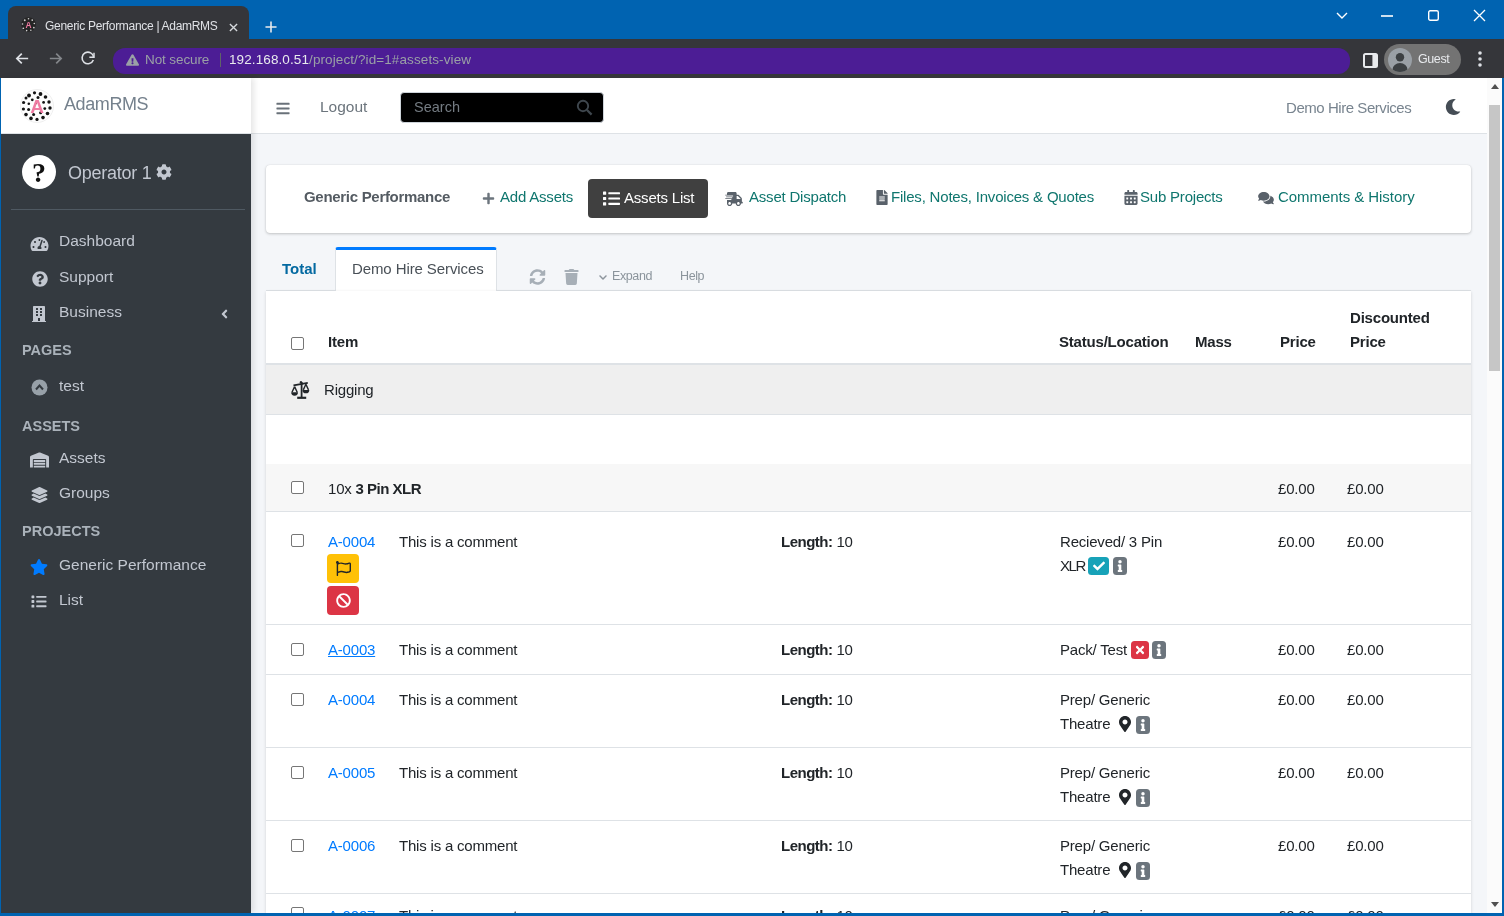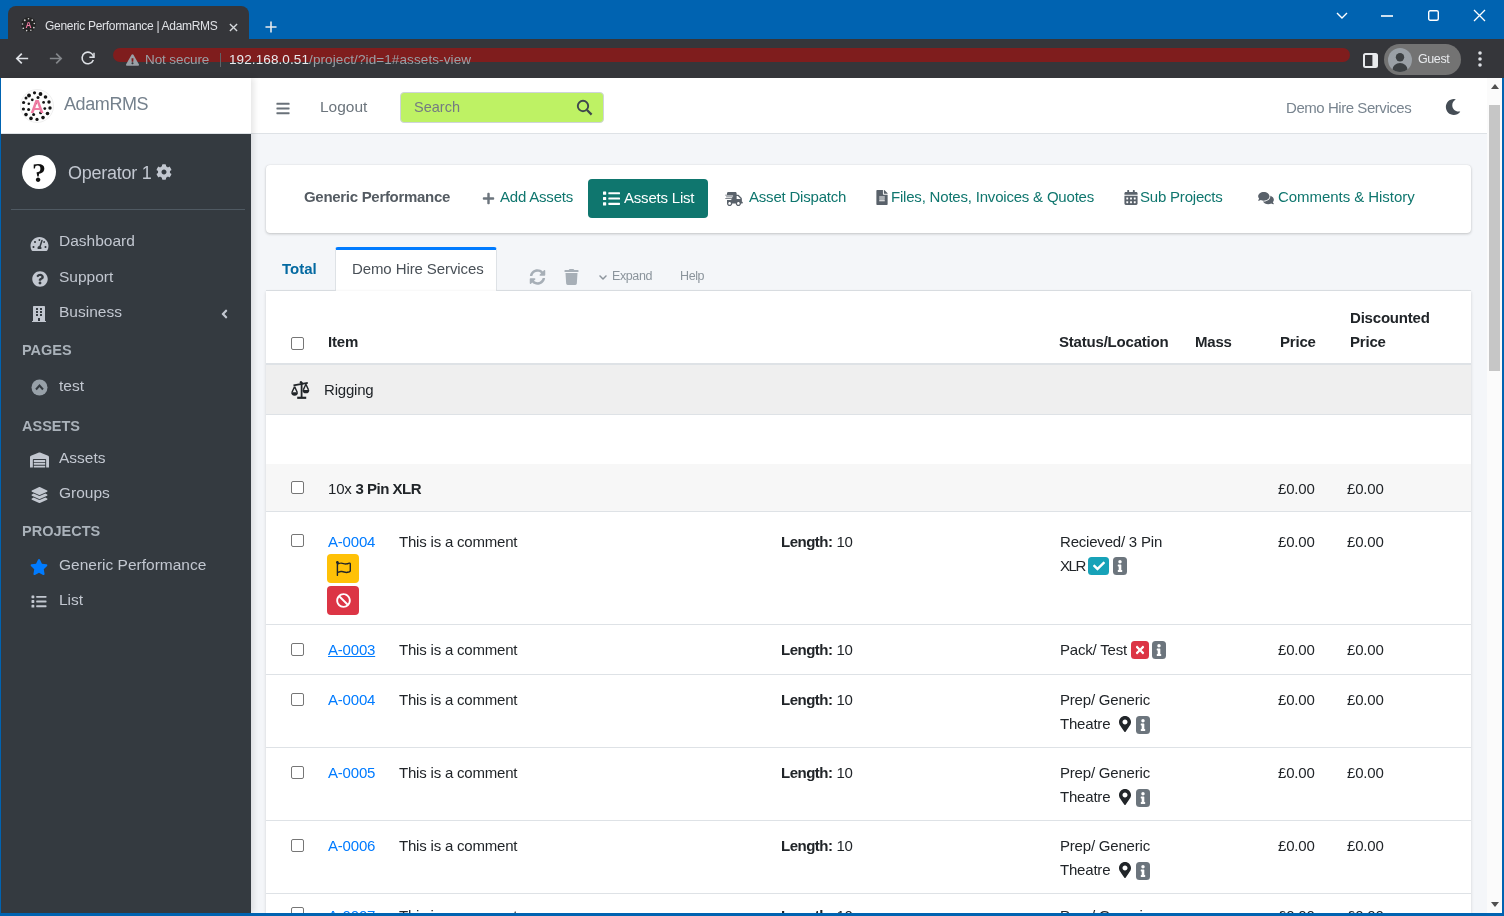--- a/index.html
+++ b/index.html
@@ -6,21 +6,21 @@
 html,body { width:1504px; height:916px; overflow:hidden; }
 body { font-family:"Liberation Sans", sans-serif; position:relative; background:#fff; }
 .abs { position:absolute; }
 svg { display:inline-block; }
 
 
 #titlebar { position:absolute; left:0; top:0; width:1504px; height:39px; background:#0063b1; }
 #tab { position:absolute; left:8px; top:6px; width:241px; height:33px; background:#35363a; border-radius:8px 8px 0 0; }
 #tabtitle { position:absolute; left:37px; top:13px; font-size:12px; color:#dfe1e5; white-space:nowrap; letter-spacing:-0.3px; }
 #toolbar { position:absolute; left:0; top:39px; width:1504px; height:39px; background:#35363a; }
-#urlbar { position:absolute; left:113px; top:48px; width:1237px; height:14px; border-radius:12px; background:#7f1d1d; }
+#urlbar { position:absolute; left:113px; top:48px; width:1237px; height:26px; border-radius:12px; background:#4c1d95; }
 #urltext { position:absolute; left:116px; top:4px; font-size:13.5px; color:#9aa0a6; white-space:nowrap; letter-spacing:0.1px; }
 #urltext b { color:#e8eaed; font-weight:normal; }
 #guest { position:absolute; left:1384px; top:44px; width:77px; height:31px; border-radius:16px; background:#737373; }
 #guest span { position:absolute; left:34px; top:8px; color:#e8eaed; font-size:12.5px; letter-spacing:-0.4px; }
 
 
 #page { position:absolute; left:0; top:78px; width:1504px; height:838px; background:#f4f6f9; }
 #blueL { position:absolute; left:0; top:78px; width:1px; height:838px; background:#0063b1; }
 #blueR { position:absolute; left:1502px; top:78px; width:2px; height:838px; background:#0063b1; }
 #blueB { position:absolute; left:0; top:913px; width:1504px; height:3px; background:#0063b1; }
@@ -35,28 +35,28 @@
 #brandtext { position:absolute; left:63px; top:16px; font-size:18px; color:#75818d; letter-spacing:-0.4px; }
 #username { position:absolute; left:67px; top:85px; font-size:18px; color:#c2c7d0; letter-spacing:-0.25px; }
 #sdivider { position:absolute; left:10px; top:131px; width:234px; height:1px; background:#4f5962; }
 .nitem { position:absolute; left:58px; color:#c2c7d0; font-size:15.5px; white-space:nowrap; }
 .nhead { position:absolute; left:21px; color:#aab2ba; font-size:14.5px; font-weight:bold; white-space:nowrap; }
 .sic { position:absolute; }
 
 
 #topnav { position:absolute; left:251px; top:78px; width:1236px; height:56px; background:#fff; border-bottom:1px solid #dee2e6; }
 #logout { position:absolute; left:320px; top:98px; font-size:15.5px; color:#6c757d; }
-#searchbox { position:absolute; left:400px; top:92px; width:204px; height:31px; background:#bef264; border:1px solid #ced4da; border-radius:4px; }
+#searchbox { position:absolute; left:400px; top:92px; width:204px; height:31px; background:#000000; border:1px solid #ced4da; border-radius:4px; }
 #searchbox span { position:absolute; left:13px; top:6px; color:#747b82; font-size:14.5px; }
 #demohire { position:absolute; left:1286px; top:99px; font-size:15px; color:#78848f; letter-spacing:-0.45px; }
 
 
 #pills { position:absolute; left:266px; top:165px; width:1205px; height:68px; background:#fff; border-radius:4px; box-shadow:0 0 1px rgba(0,0,0,.125), 0 1px 3px rgba(0,0,0,.2); }
 .pitem { position:absolute; top:23px; color:#0f766e; font-size:15px; letter-spacing:-0.2px; white-space:nowrap; }
-#pillactive { position:absolute; left:588px; top:179px; width:120px; height:39px; background:#0f766e; border-radius:4px; }
+#pillactive { position:absolute; left:588px; top:179px; width:120px; height:39px; background:#404040; border-radius:4px; }
 #pillactive span { position:absolute; left:36px; top:10px; color:#fff; font-size:15px; letter-spacing:-0.2px; white-space:nowrap; }
 
 
 #tabsrow { position:absolute; left:266px; top:247px; width:1205px; height:44px; }
 #tabsborder { position:absolute; left:0; top:43px; width:1205px; height:1px; background:#dee2e6; }
 #tabtotal { position:absolute; left:16px; top:13px; color:#0369a1; font-size:15px; font-weight:bold; }
 #tabactive { position:absolute; left:69px; top:0; width:162px; height:44px; background:#fff; border:1px solid #dee2e6; border-bottom:none; border-top:3px solid #007bff; border-radius:3px 3px 0 0; }
 #tabactive span { position:absolute; left:16px; top:10px; font-size:15px; color:#495057; letter-spacing:-0.1px; white-space:nowrap; }
 .tico { position:absolute; top:22px; }
 .tlabel { position:absolute; top:22px; color:#8b949c; font-size:12.5px; letter-spacing:-0.4px; }

